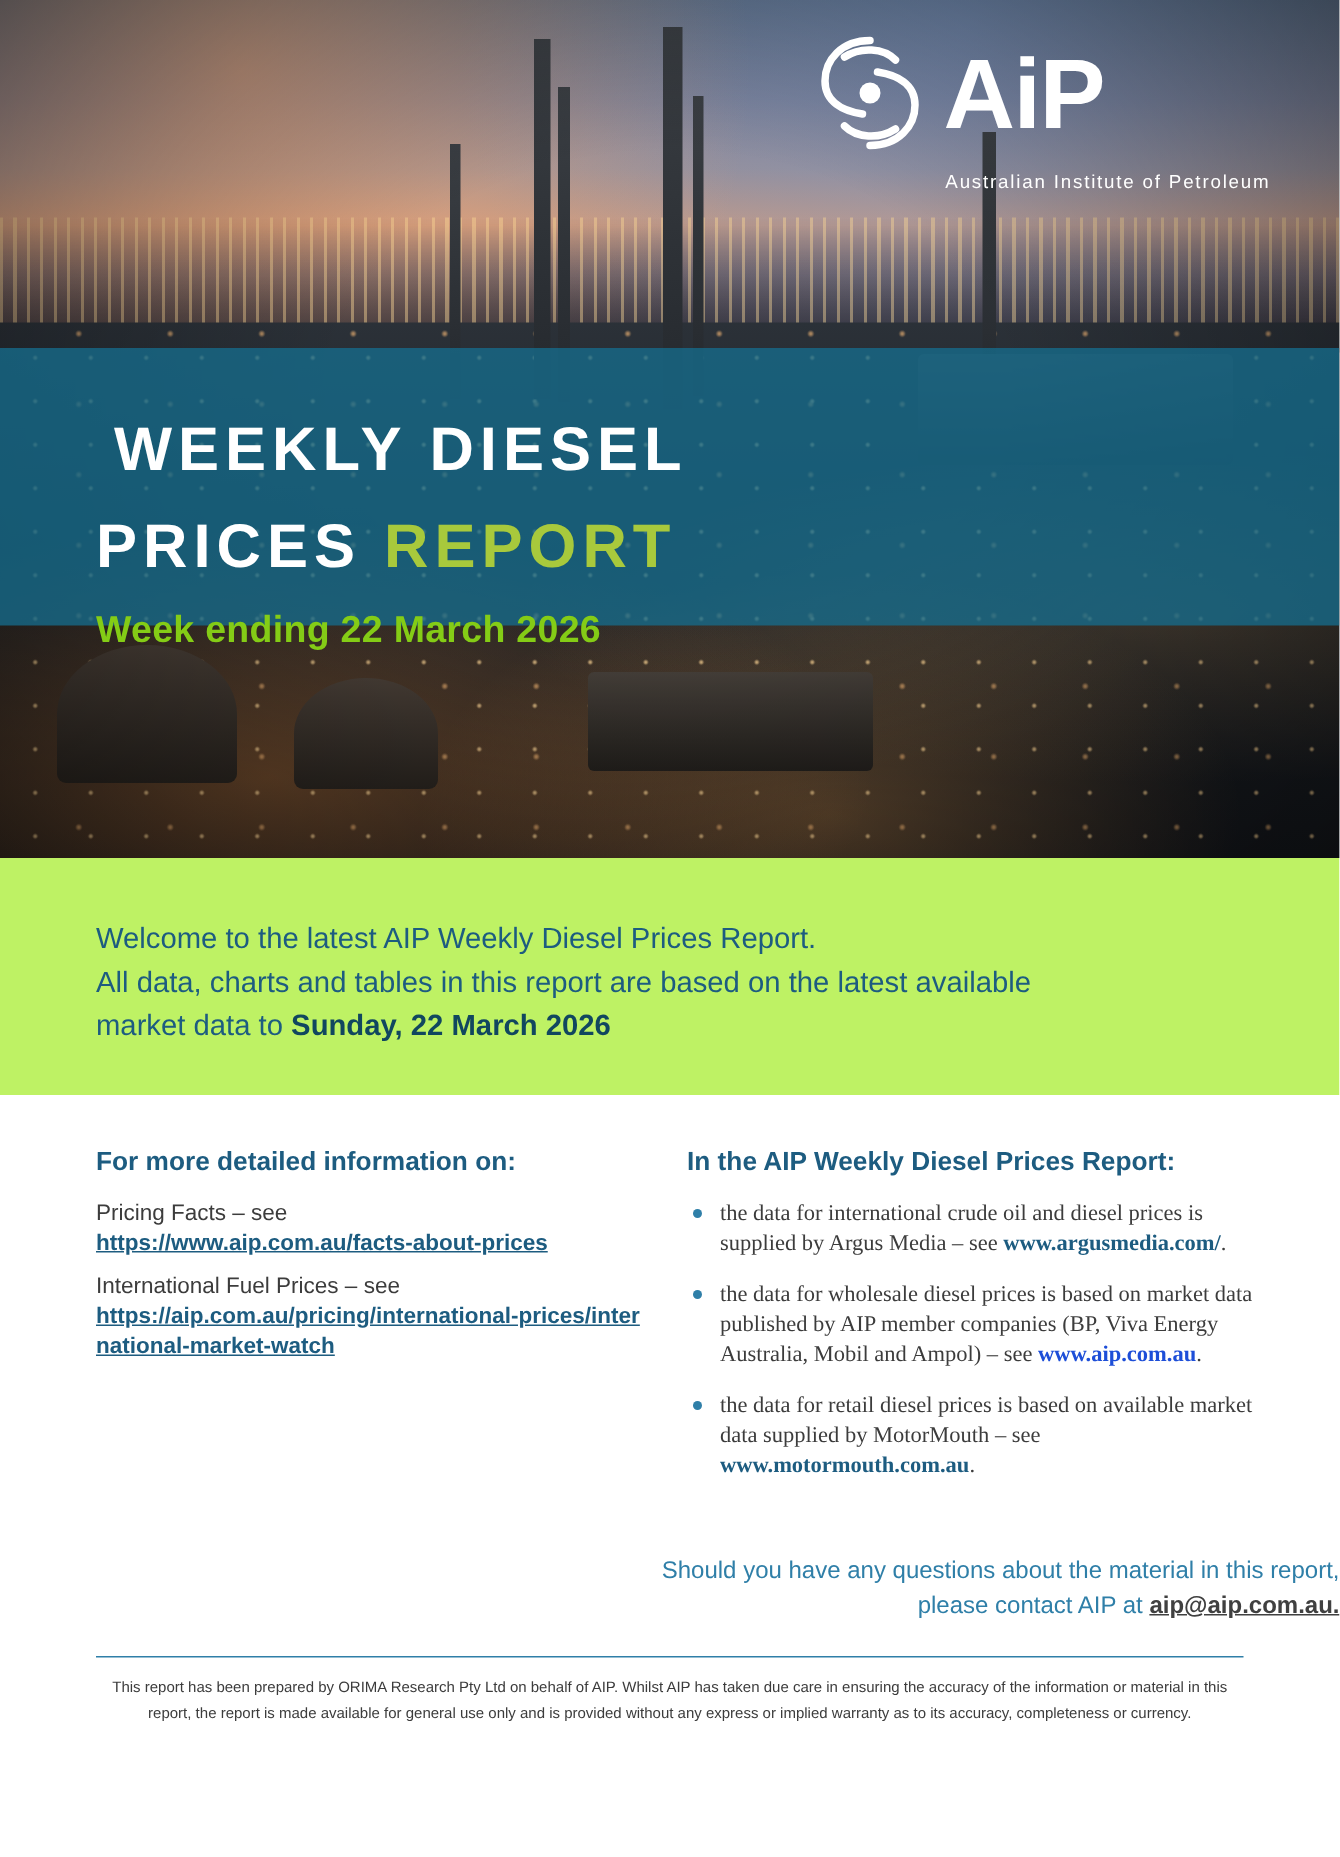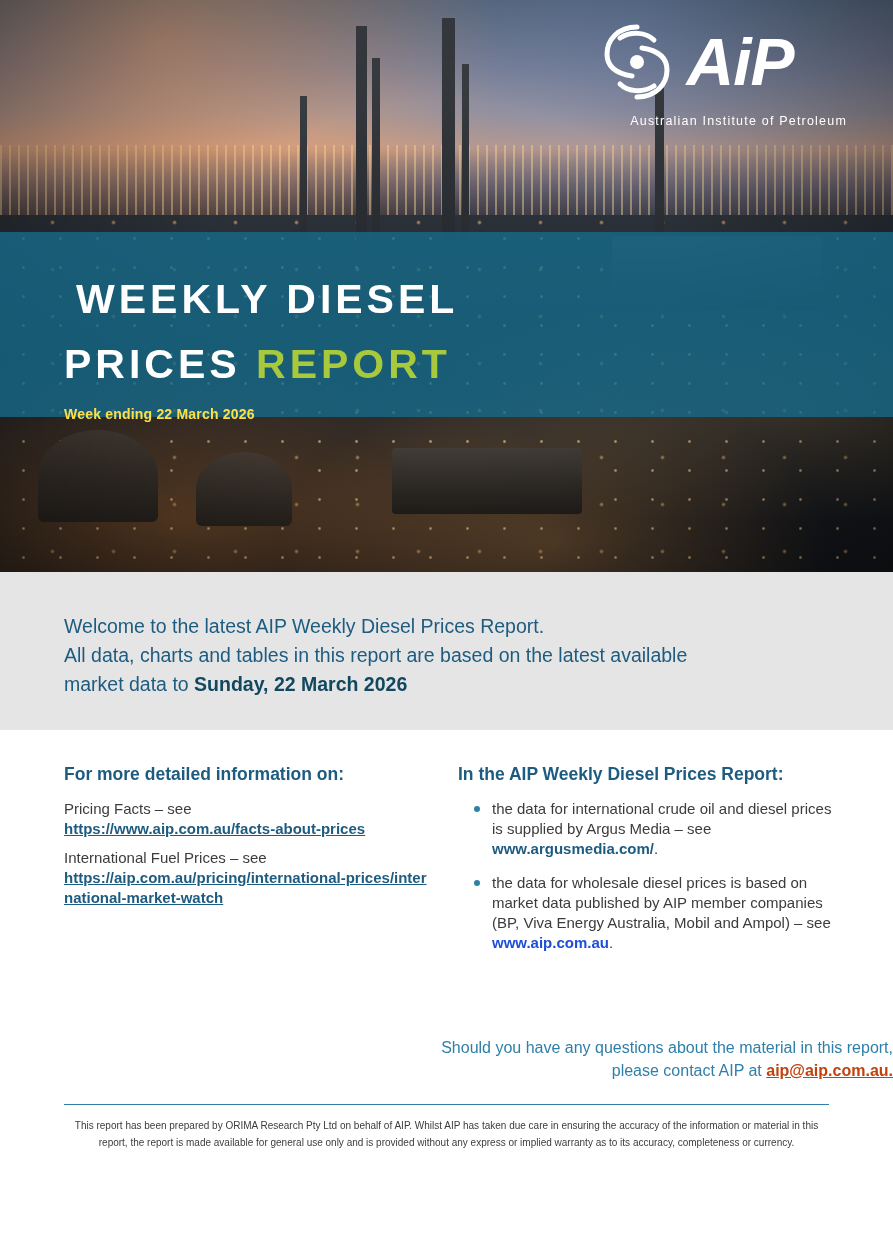--- a/index.html
+++ b/index.html
@@ -114,41 +114,40 @@
     font-weight: bold;
     letter-spacing: 4px;
     line-height: 56px;
     margin: 0;
     color: #ffffff;
   }
   .title-report {
     color: #a8c93c;
   }
   .title-sub {
-    color: #fde047;
-    font-size: 14px;
+    color: #84cc16;
+    font-size: 25px;
     font-weight: bold;
     margin-top: 14px;
     letter-spacing: 0.2px;
   }
 
   
   .logo {
     position: absolute;
     right: 42px;
     top: 18px;
     width: 310px;
     color: #ffffff;
     text-align: right;
   }
   .logo-row {
     display: flex;
     align-items: center;
-    justify-content: center;
-    font-style: italic;
+    justify-content: flex-start;
   }
   .logo-mark {
     width: 78px;
     height: 88px;
     flex: 0 0 auto;
   }
   .logo-text {
     font-size: 66px;
     font-weight: bold;
     letter-spacing: -1px;
@@ -162,21 +161,21 @@
     font-size: 12.5px;
     letter-spacing: 1.2px;
     margin-top: 8px;
     padding-right: 4px;
   }
 
   
   .welcome {
     width: 893px;
     height: 158px;
-    background: #e5e5e5;
+    background: #bef264;
     box-sizing: border-box;
     padding: 40px 64px 0 64px;
   }
   .welcome p {
     margin: 0;
     color: #1d5c80;
     font-size: 19.5px;
     line-height: 29px;
   }
   .welcome strong {
@@ -218,23 +217,24 @@
     color: #3c3c3c;
   }
   .item .lbl { color: #3c3c3c; }
   .item .lnk {
     color: #1d5c80;
     font-weight: bold;
     display: block;
     word-break: break-all;
   }
   .bullets {
-    margin: 12px;
+    margin: 0;
     padding: 0;
     list-style: none;
+    font-family: Liberation Serif, serif;
   }
   .bullets li {
     position: relative;
     padding-left: 22px;
     margin-bottom: 14px;
     font-size: 15px;
     line-height: 20px;
     color: #3c3c3c;
   }
   .bullets li:before {
@@ -251,21 +251,21 @@
   
   .contact {
     width: 893px;
     text-align: right;
     color: #2f7fa8;
     font-size: 16px;
     line-height: 23px;
     padding-top: 6px;
   }
   .contact a {
-    color: #c2410c;
+    color: #404040;
     font-weight: bold;
     text-decoration: underline;
   }
 
   
   .rule {
     width: 765px;
     height: 1px;
     background: #2f7fa8;
     margin: 22px auto 0 auto;
@@ -351,20 +351,23 @@
 
   <div class="col-right">
     <p class="col-head">In the AIP Weekly Diesel Prices Report:</p>
     <ul class="bullets">
       <li>
         <span>the data for international crude oil and diesel prices is supplied by Argus Media – see </span><a href="#" style="color:#1d5c80;font-weight:bold;text-decoration:none;">www.argusmedia.com/</a><span>.</span>
       </li>
       <li>
         <span>the data for wholesale diesel prices is based on market data published by AIP member companies (BP, Viva Energy Australia, Mobil and Ampol) – see </span><a href="#" style="color:#1d4ed8;font-weight:bold;text-decoration:none;">www.aip.com.au</a><span>.</span>
       </li>
+      <li>
+        <span>the data for retail diesel prices is based on available market data supplied by MotorMouth – see </span><a href="#" style="color:#1d5c80;font-weight:bold;text-decoration:none;">www.motormouth.com.au</a><span>.</span>
+      </li>
     </ul>
   </div>
 </div>
 
 <div class="contact">
   <div>Should you have any questions about the material in this report,</div>
   <div><span>please contact AIP at </span><a href="#">aip@aip.com.au.</a></div>
 </div>
 
 <div class="rule"></div>

